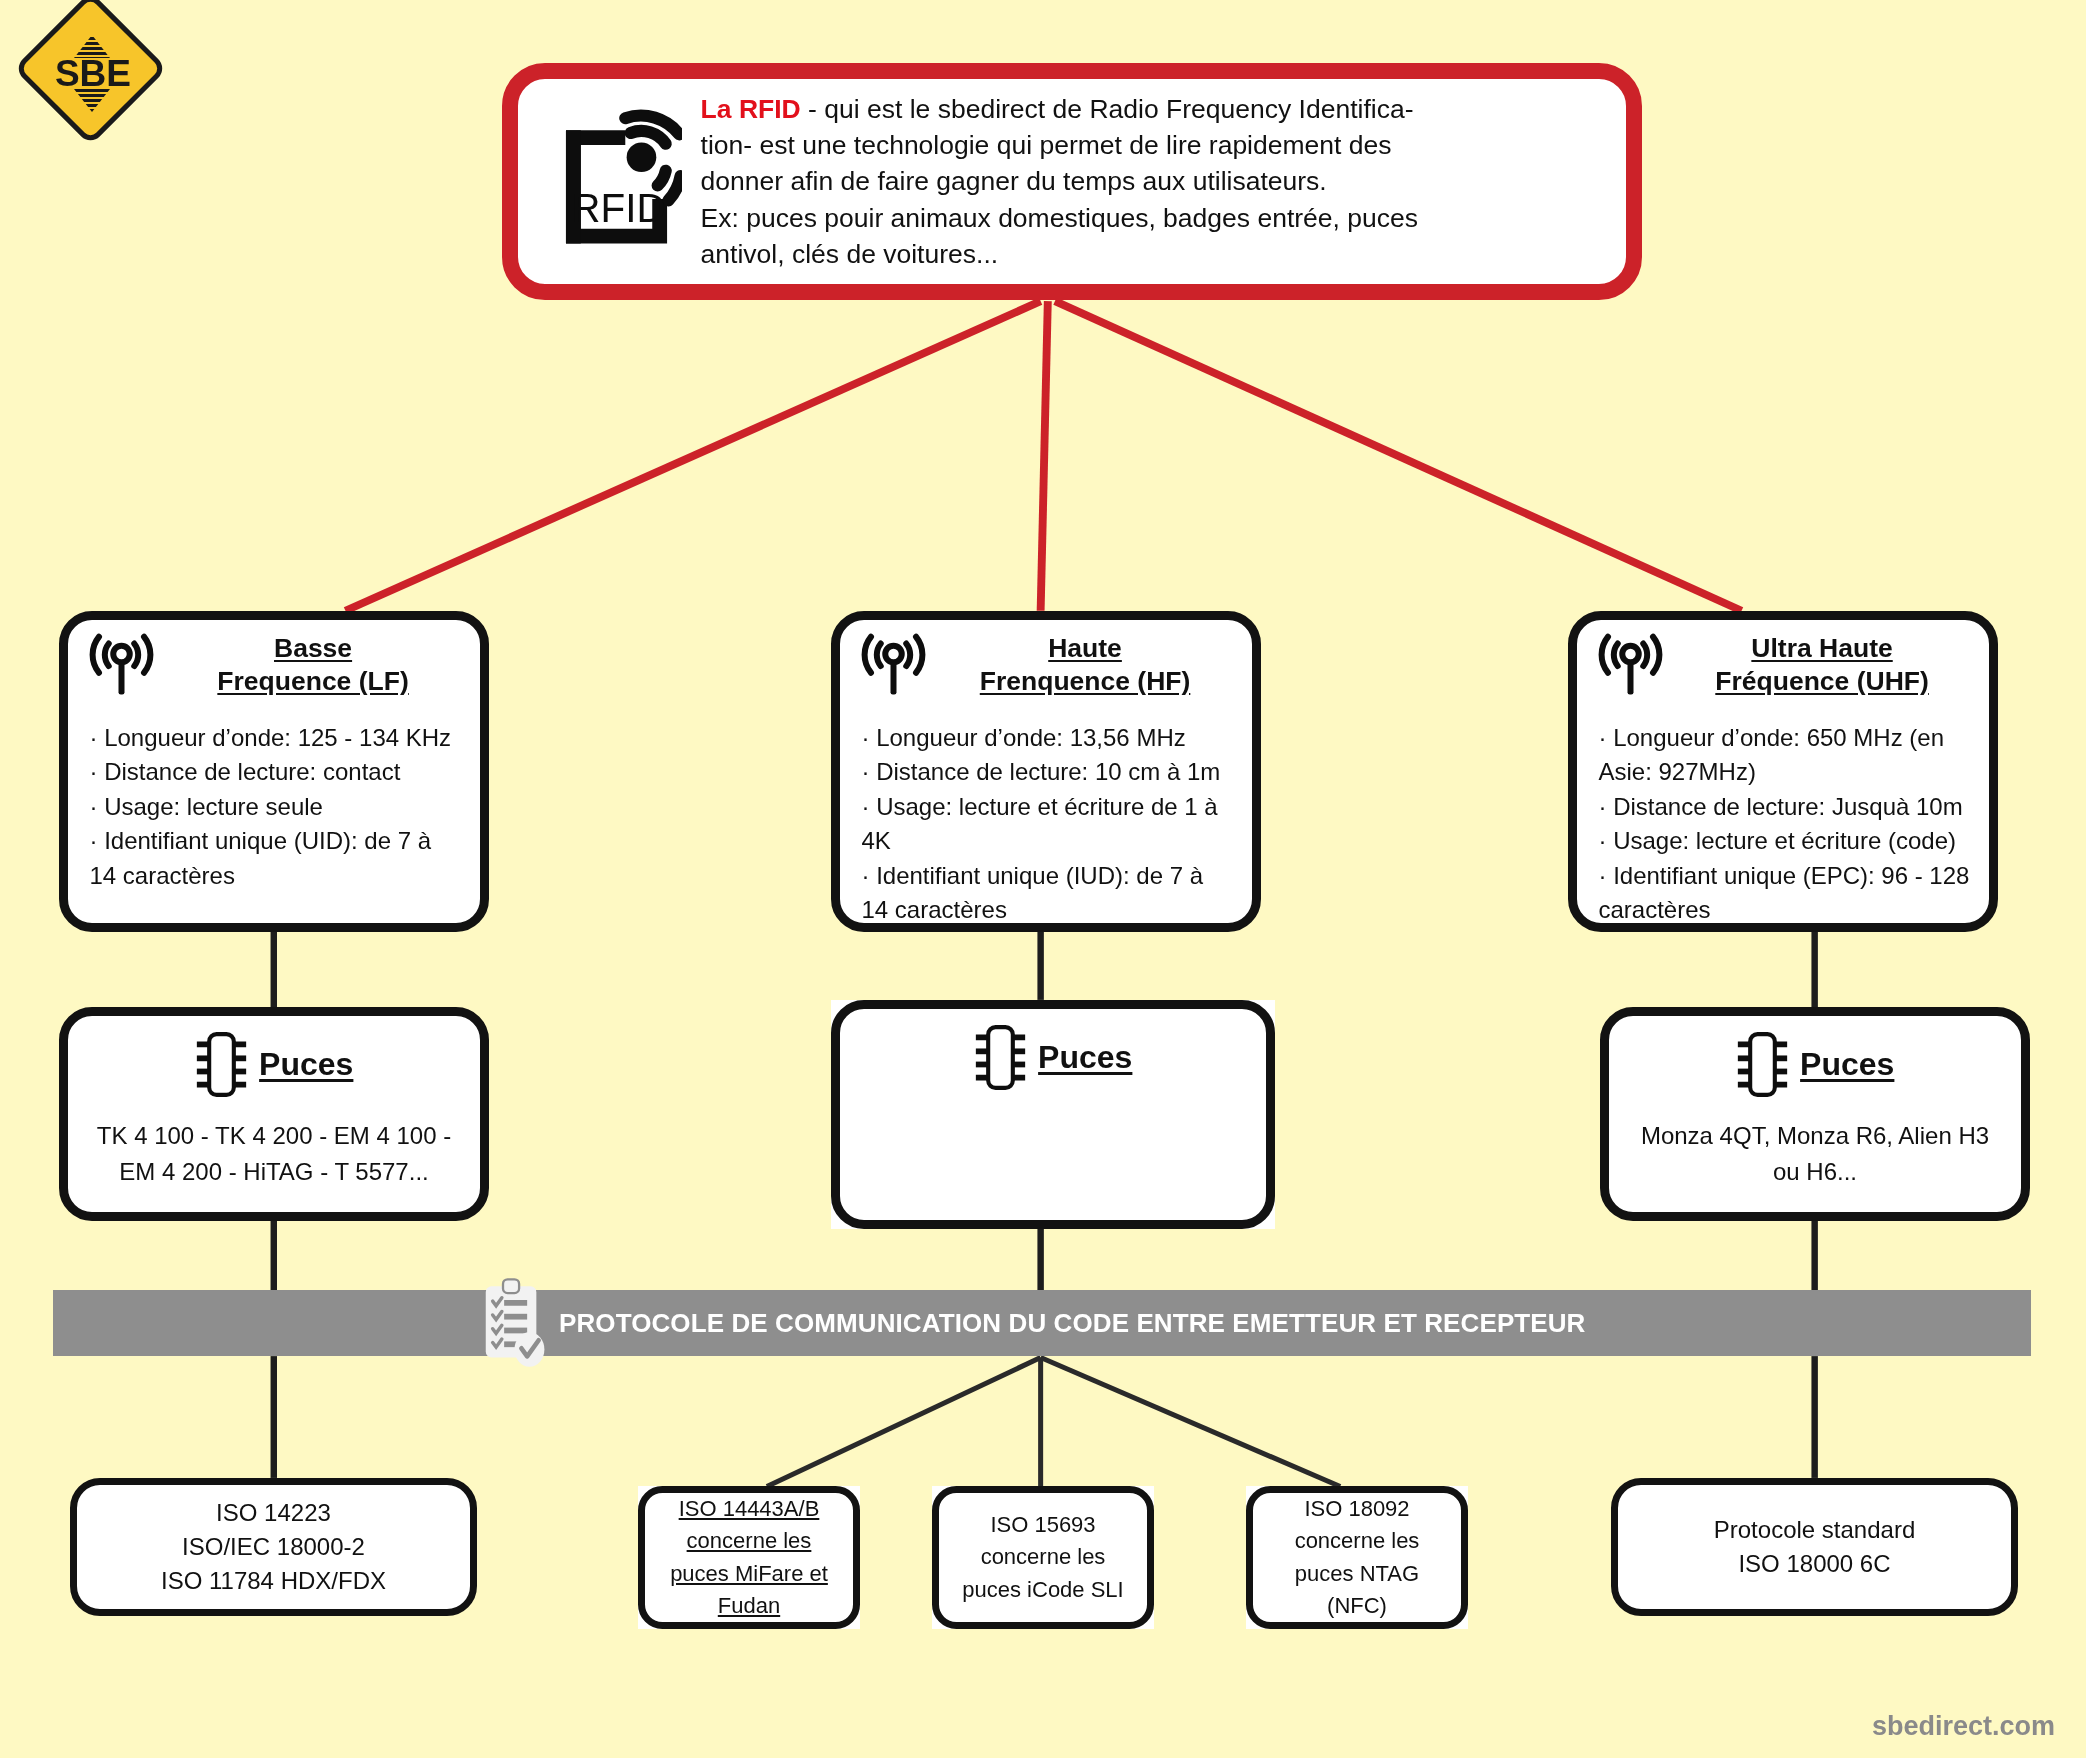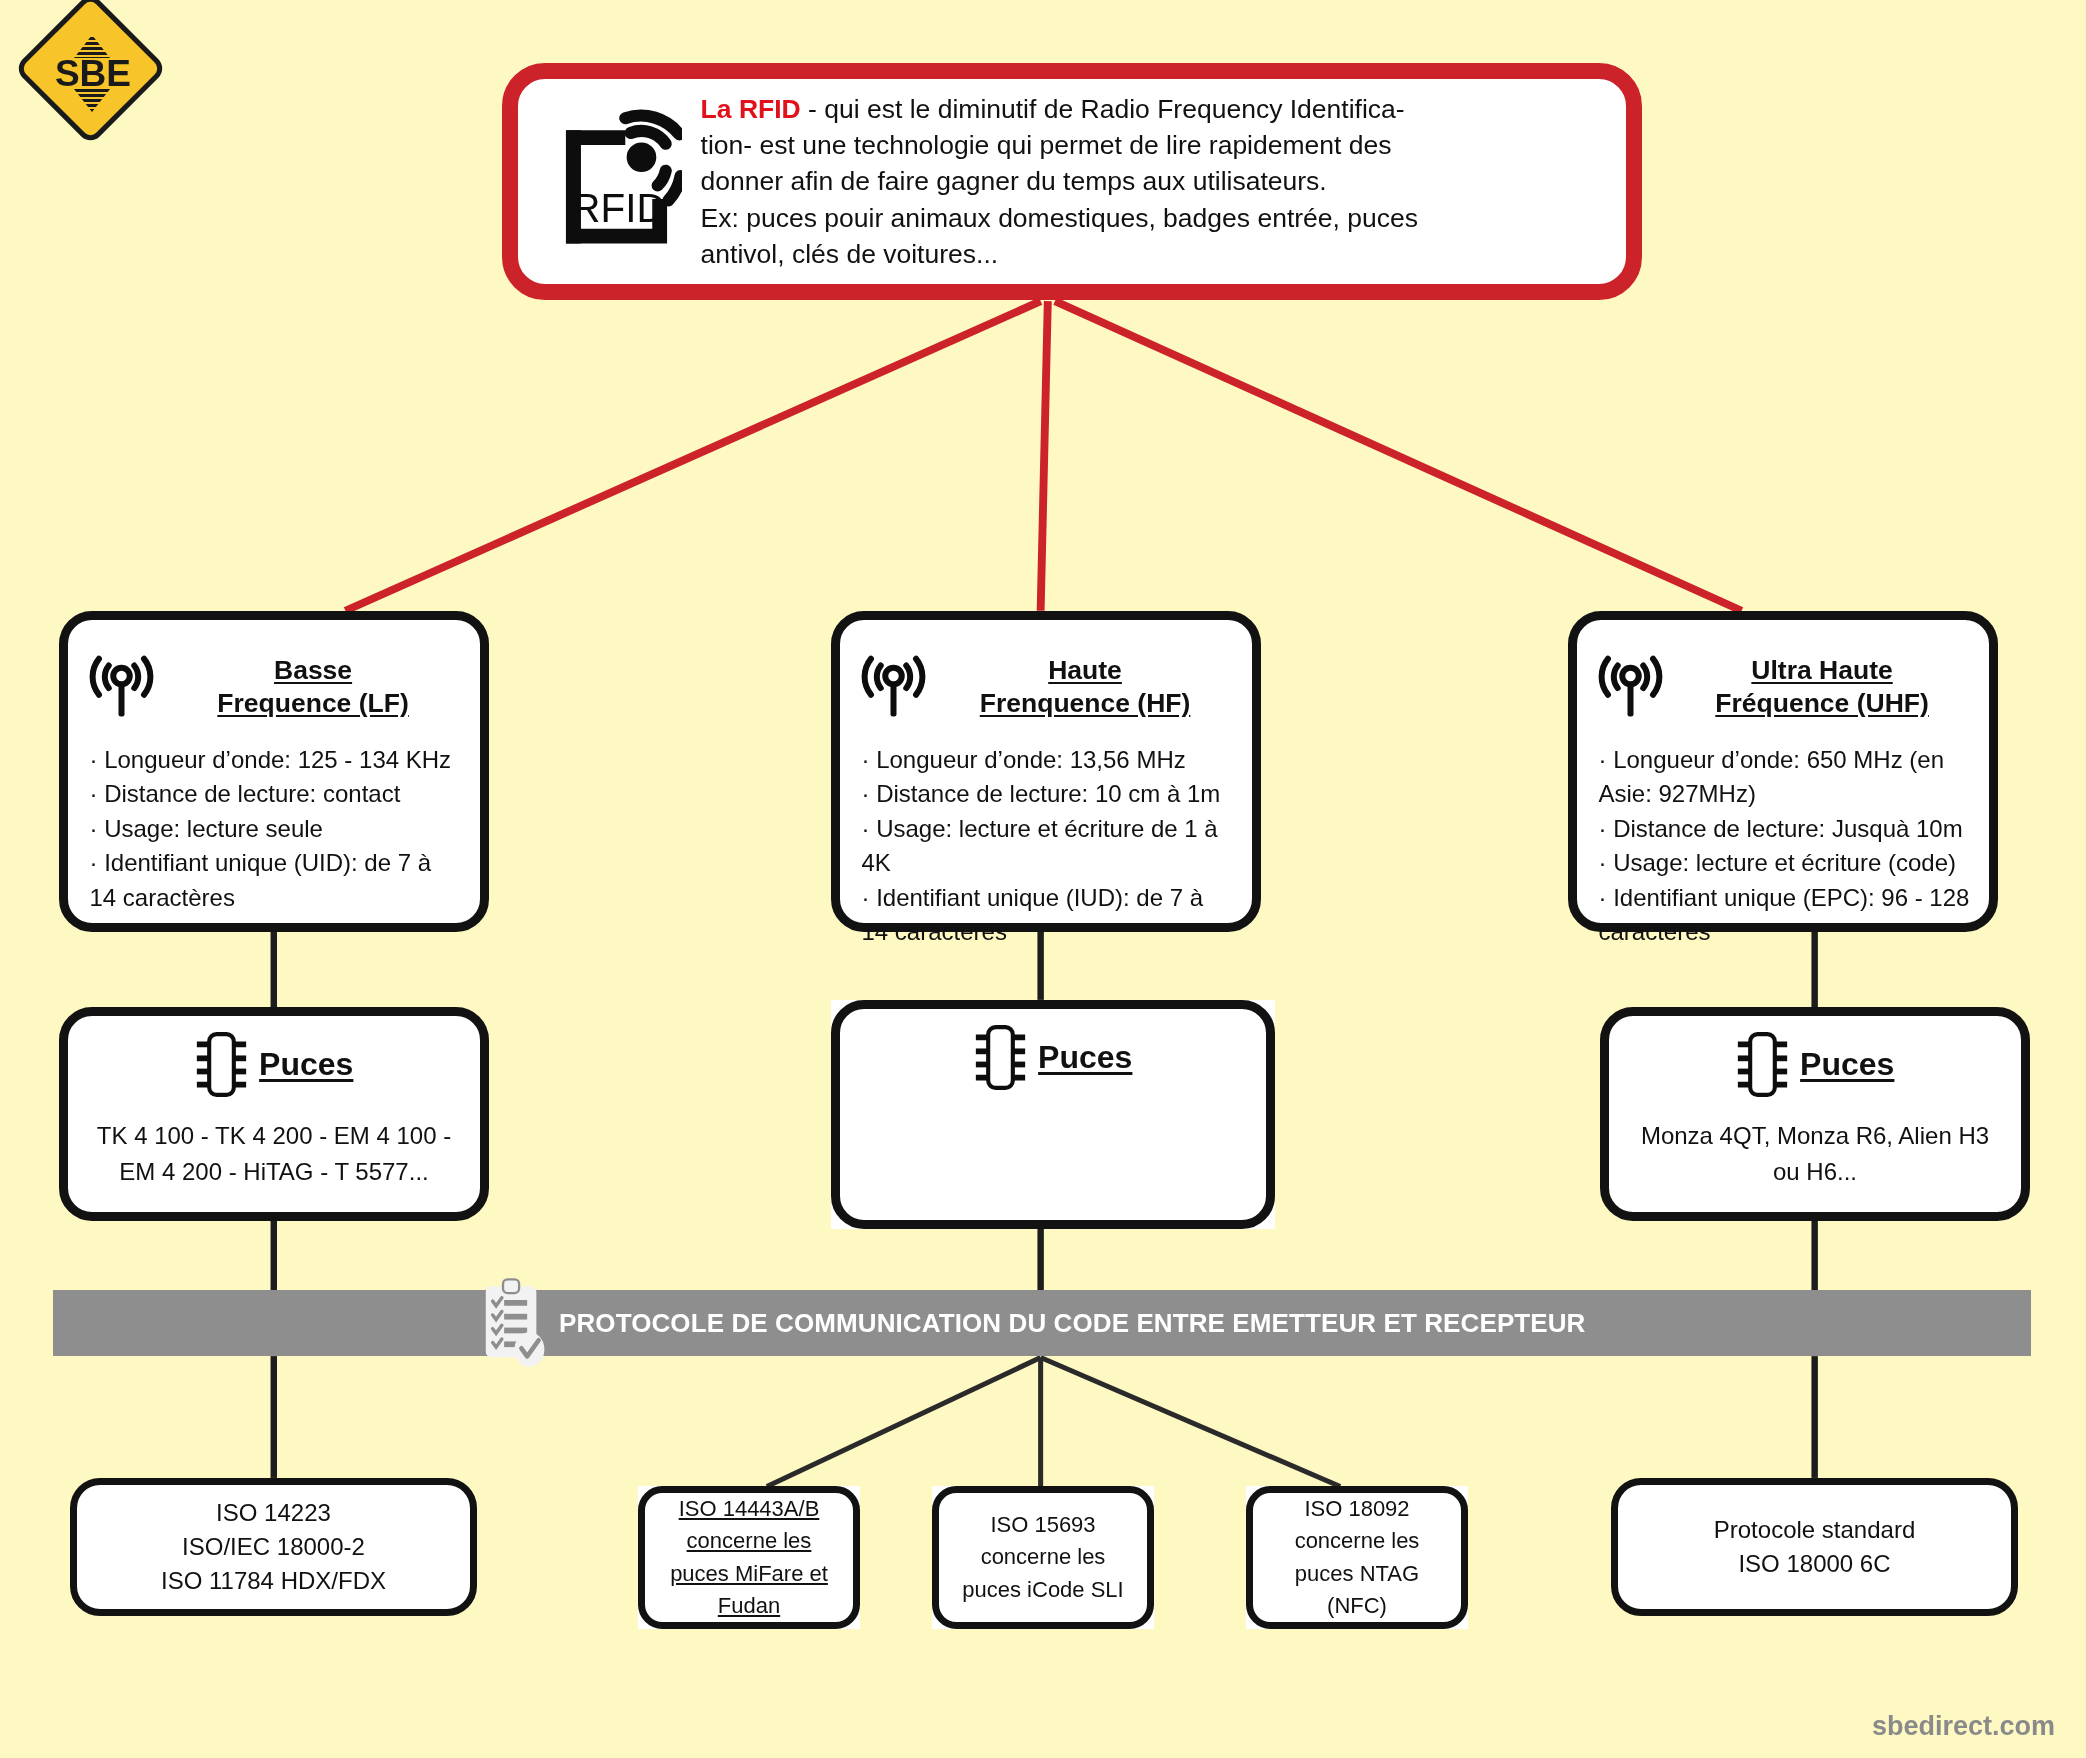--- a/index.html
+++ b/index.html
@@ -67,21 +67,21 @@
     font-size: 26.5px; line-height: 1.36; color: #111;
     font-family: "Liberation Sans", sans-serif;
   }
   .redbox-text .hl { color: #E2101B; font-weight: bold; }
 
   
   .card {
     position: absolute; background: #ffffff;
     border: 9.3px solid #121212; border-radius: 33px;
   }
-  .card-head { display: flex; align-items: center; padding: 29px 10px 0 16px; }
+  .card-head { display: flex; align-items: center; padding: 7px 10px 0 16px; }
   .antenna-icon { flex: 0 0 auto; width: 75px; height: 75px; margin-right: 5.7px; }
   .card-title {
     flex: 1 1 auto; text-align: center;
     font-size: 26.5px; font-weight: bold; color: #111; line-height: 1.22;
     padding-right: 8.6px;
   }
   .card-title u { text-decoration: underline; text-underline-offset: 2.9px; }
   .card-body {
     padding: 18.6px 18.6px 0 21.5px;
     font-size: 24px; line-height: 1.44; color: #111;
@@ -183,21 +183,21 @@
       <path d="M14 18 h44 v11 h-33 v62 h53 v-22 h11 v33 h-75 z" fill="#0d0d0d"></path>
       <path d="M14 18 h11 v84 h-11 z" fill="#0d0d0d"></path>
       <circle cx="70" cy="38" r="11" fill="#0d0d0d"></circle>
       <path d="M62 20 a22 22 0 0 1 26 8" stroke="#0d0d0d" stroke-width="9" fill="none" stroke-linecap="round"></path>
       <path d="M58 9 a36 36 0 0 1 40 12" stroke="#0d0d0d" stroke-width="9" fill="none" stroke-linecap="round"></path>
       <path d="M88 48 a22 22 0 0 1 -6 11" stroke="#0d0d0d" stroke-width="9" fill="none" stroke-linecap="round"></path>
       <path d="M99 52 a36 36 0 0 1 -9 18" stroke="#0d0d0d" stroke-width="9" fill="none" stroke-linecap="round"></path>
       <text x="18" y="86" font-family="Liberation Sans, sans-serif" font-size="30" fill="#0d0d0d">RFID</text>
     </svg>
     <div class="redbox-text">
-      <div><span class="hl">La RFID</span><span> - qui est le diminutif de Radio Frequency Identifica-</span></div>
+      <div><span class="hl">La RFID</span><span> - qui est le sbedirect de Radio Frequency Identifica-</span></div>
       <div>tion- est une technologie qui permet de lire rapidement des</div>
       <div>donner afin de faire gagner du temps aux utilisateurs.</div>
       <div>Ex: puces pouir animaux domestiques, badges entrée, puces</div>
       <div>antivol, clés de voitures...</div>
     </div>
   </div>
 
   <div class="card" style="left:59px; top:611px; width:430px; height:321px;">
     <div class="card-head">
       <svg class="antenna-icon" viewBox="0 0 100 100">

